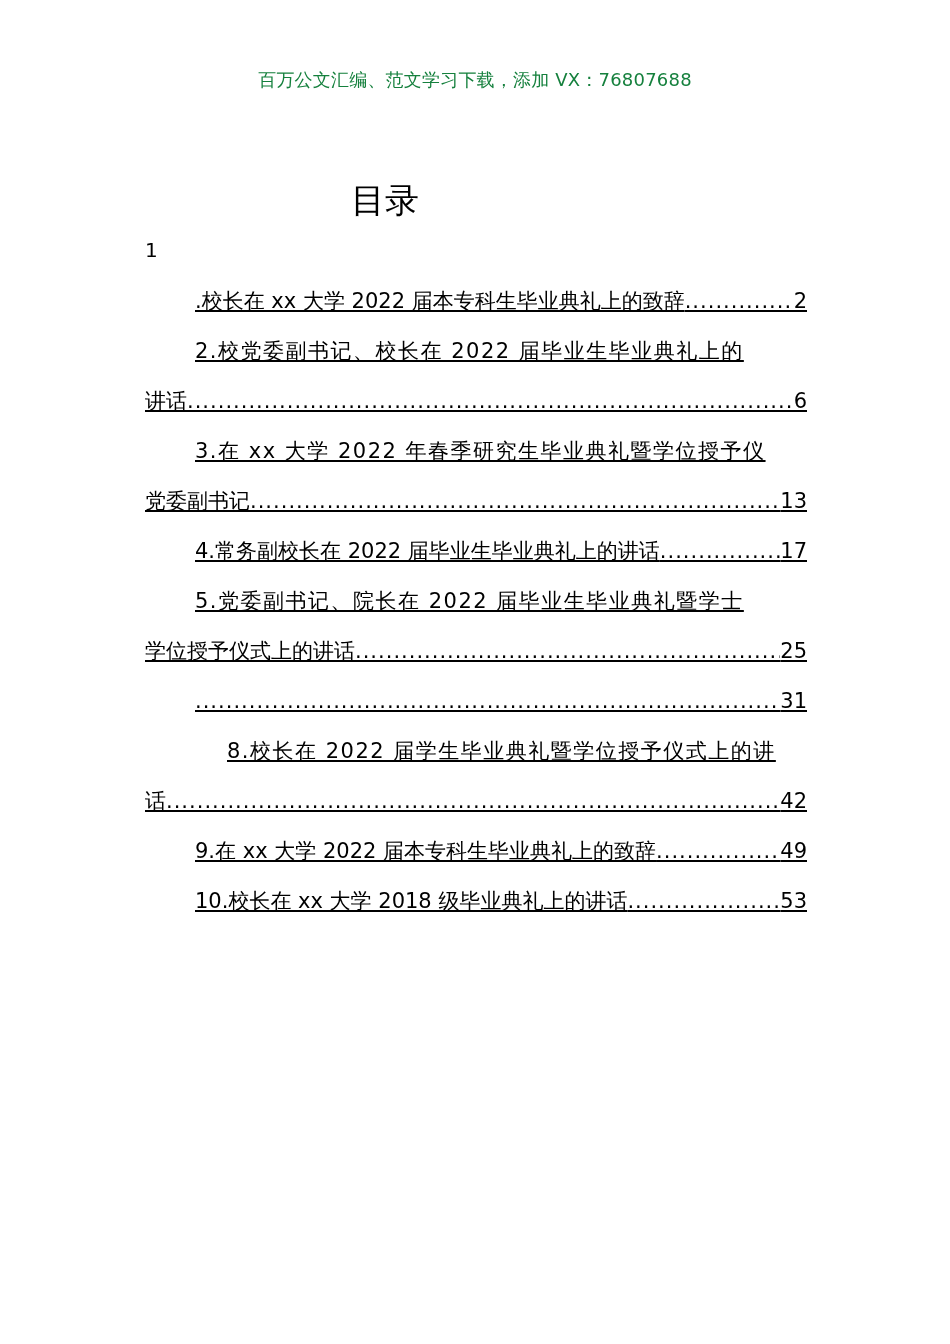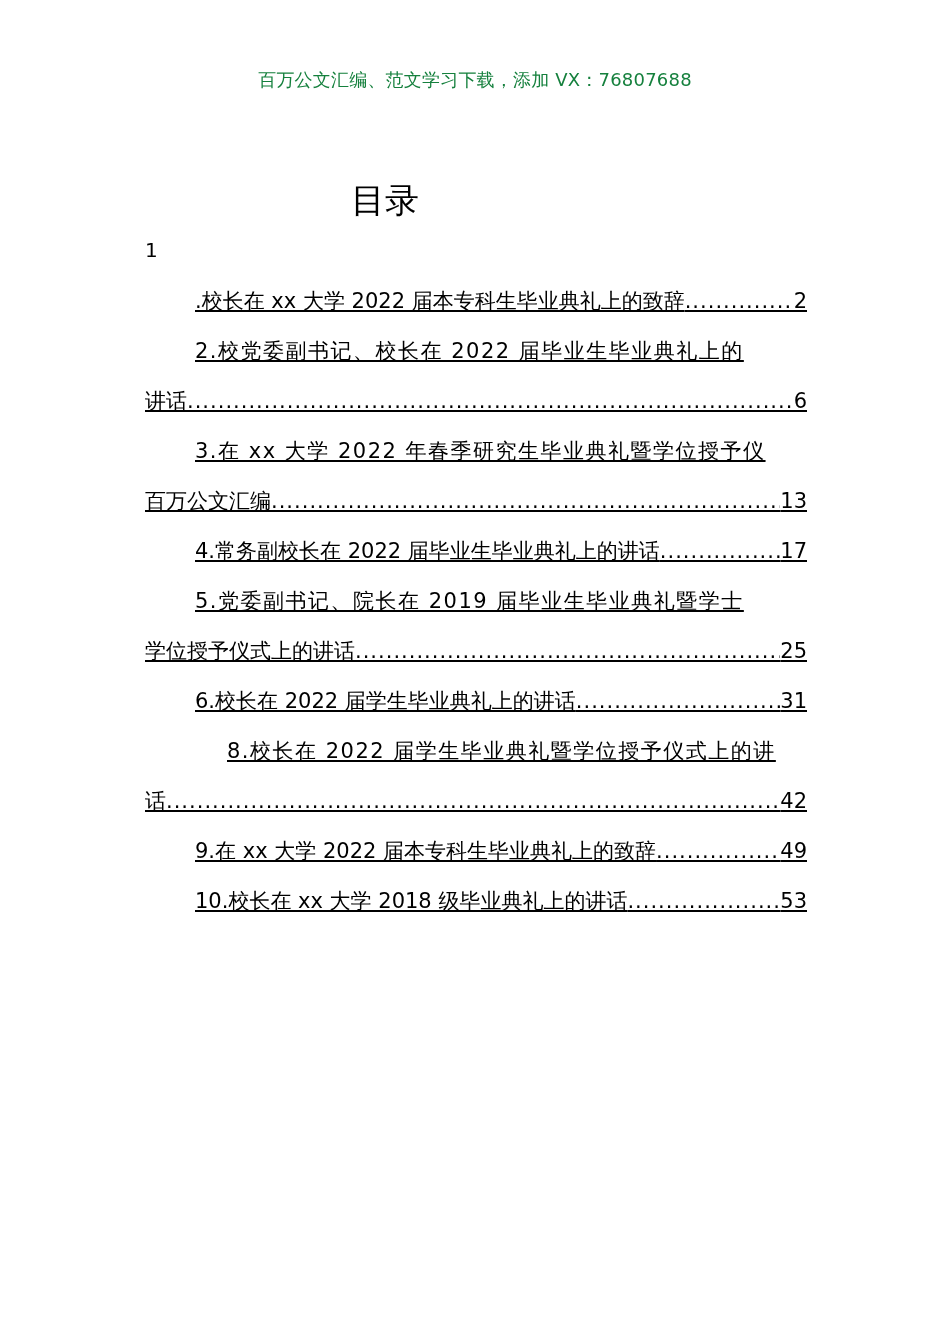--- a/index.html
+++ b/index.html
@@ -43,49 +43,48 @@
           <span class="txt">讲话</span>
           <span class="dots"></span>
           <span class="pg">6</span>
         </div>
       </div>
     </div>
     <div>
       <div class="line indent"><span style="letter-spacing: 1.5px;">3.在 xx 大学 2022 年春季研究生毕业典礼暨学位授予仪</span></div>
       <div class="line">
         <div class="leader">
-          <span class="txt">百万公文汇编</span>
+          <span class="txt">党委副书记</span>
           <span class="dots"></span>
           <span class="pg">13</span>
         </div>
       </div>
     </div>
     <div>
       <div class="line indent">
         <div class="leader">
           <span class="txt">4.常务副校长在 2022 届毕业生毕业典礼上的讲话</span>
           <span class="dots"></span>
           <span class="pg">17</span>
         </div>
       </div>
     </div>
     <div>
-      <div class="line indent"><span style="letter-spacing: 1.5px;">5.党委副书记、院长在 2019 届毕业生毕业典礼暨学士</span></div>
+      <div class="line indent"><span style="letter-spacing: 1.5px;">5.党委副书记、院长在 2022 届毕业生毕业典礼暨学士</span></div>
       <div class="line">
         <div class="leader">
           <span class="txt">学位授予仪式上的讲话</span>
           <span class="dots"></span>
           <span class="pg">25</span>
         </div>
       </div>
     </div>
     <div>
       <div class="line indent">
         <div class="leader">
-          <span class="txt">6.校长在 2022 届学生毕业典礼上的讲话</span>
           <span class="dots"></span>
           <span class="pg">31</span>
         </div>
       </div>
     </div>
     <div>
       <div class="line indent"><span style="letter-spacing: 1.5px; margin-left: 32px;">8.校长在 2022 届学生毕业典礼暨学位授予仪式上的讲</span></div>
       <div class="line">
         <div class="leader">
           <span class="txt">话</span>

